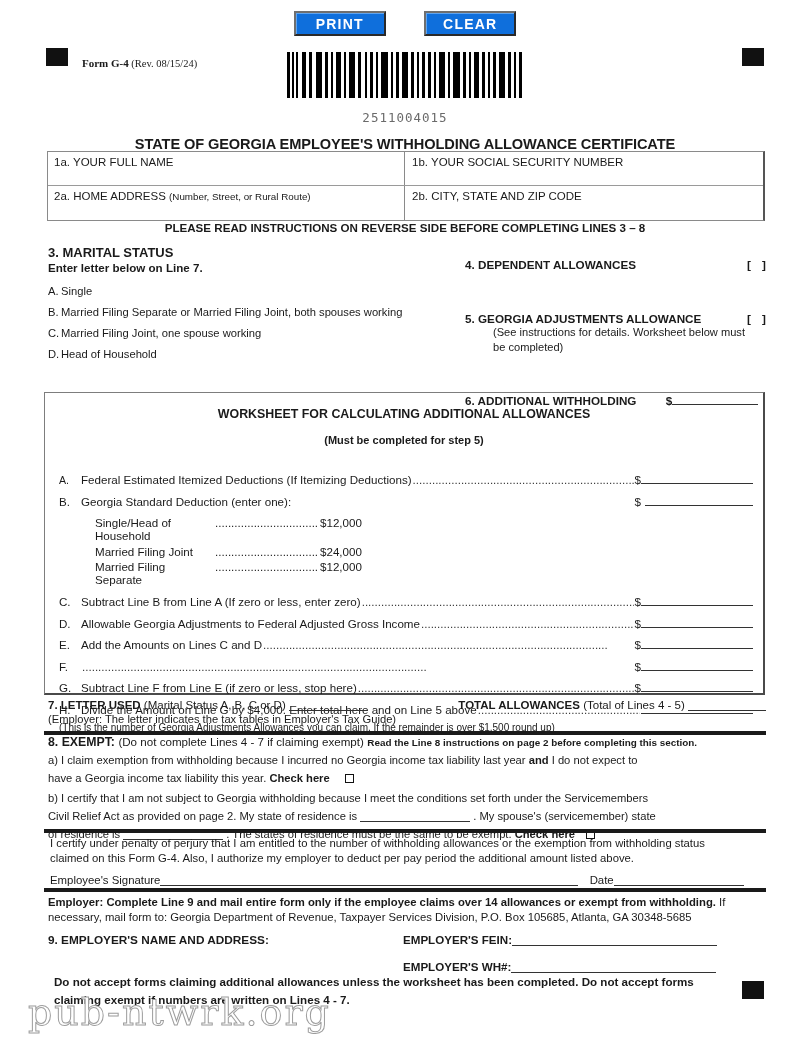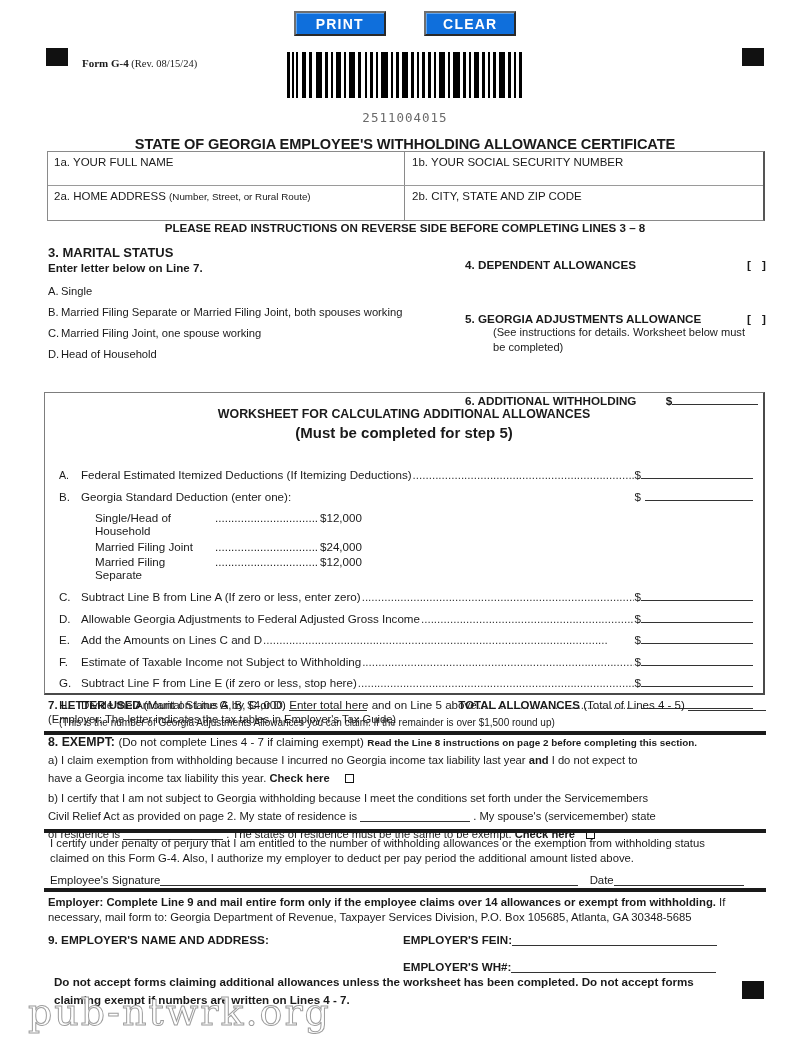--- a/index.html
+++ b/index.html
@@ -104,21 +104,21 @@
 
   
   .ws {
     position: absolute; left: 44px; top: 392px;
     width: 721px; height: 303px;
     border: 1px solid #7d7d7d;
     border-right: 2px solid #4a4a4a;
     border-bottom: 2px solid #4a4a4a;
   }
   .ws-title { text-align: center; font-size: 12.4px; font-weight: bold; margin-top: 14px; }
-  .ws-sub { text-align: center; font-size: 15px; font-weight: bold; margin-top: 3px; }
+  .ws-sub { text-align: center; font-size: 11px; font-weight: bold; margin-top: 13px; }
   .ws-lines { margin-top: 27px; padding-left: 14px; padding-right: 10px; }
   .wl { display: flex; align-items: baseline; font-size: 11.6px; margin-bottom: 8.5px; }
   .wl .ltr { width: 22px; flex: none; }
   .wl .txt { white-space: nowrap; }
   .wl .dots { flex: 1; overflow: hidden; white-space: nowrap; color: #333; margin: 0 1px; }
   .wl .dol { flex: none; }
   .wl .blank { flex: none; width: 112px; border-bottom: 1px solid #333; height: 11px; }
   .std { font-size: 11.6px; margin-left: 36px; margin-bottom: 2.5px; display: flex; }
   .std .nm { width: 120px; flex: none; }
   .std .dots2 { width: 105px; overflow: hidden; white-space: nowrap; flex: none; }
@@ -372,21 +372,20 @@
       <div class="wl">
         <span class="ltr">E.</span>
         <span class="txt">Add the Amounts on Lines C and D</span>
         <span class="dots">...........................................................................................................</span>
         <span class="dol">$</span>
         <span class="blank"></span>
       </div>
 
       <div class="wl">
         <span class="ltr">F.</span>
-        <span class="txt">Estimate of Taxable Income not Subject to Withholding</span>
         <span class="dots">...........................................................................................................</span>
         <span class="dol">$</span>
         <span class="blank"></span>
       </div>
 
       <div class="wl">
         <span class="ltr">G.</span>
         <span class="txt">Subtract Line F from Line E (if zero or less, stop here)</span>
         <span class="dots">...........................................................................................................</span>
         <span class="dol">$</span>

